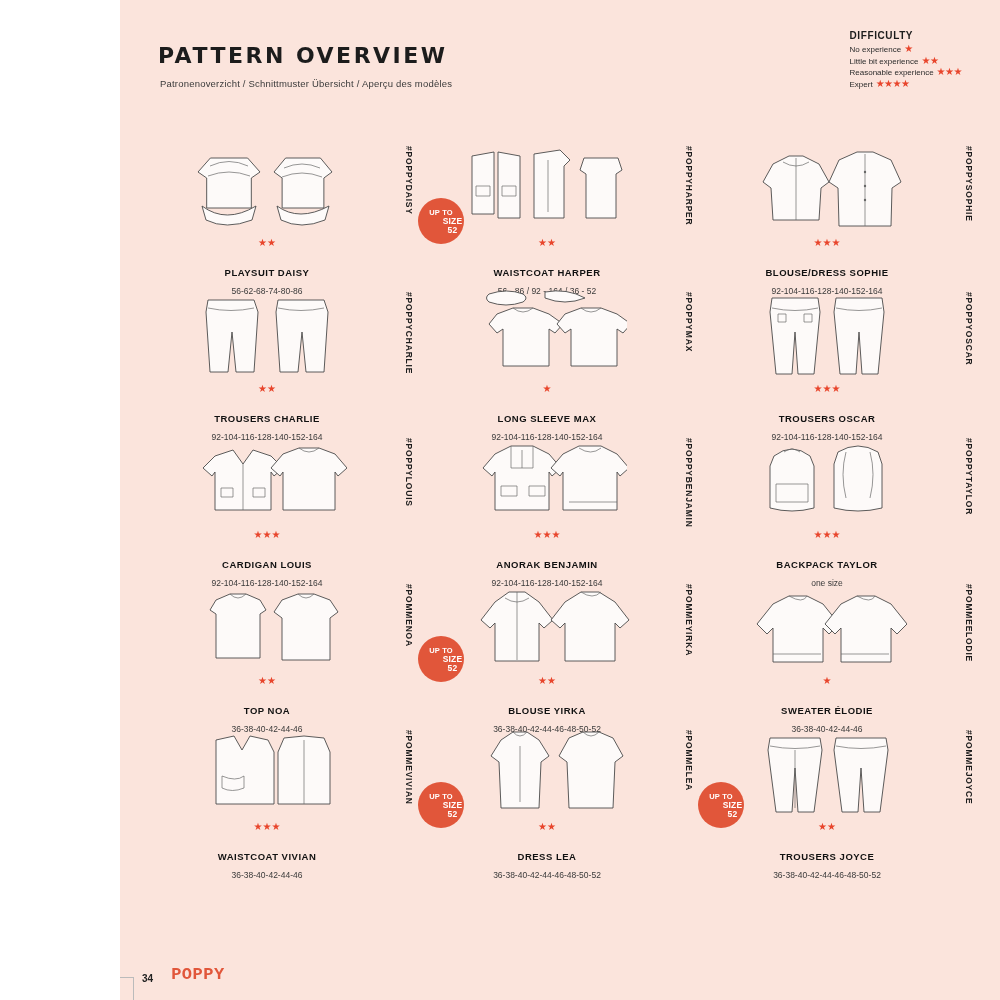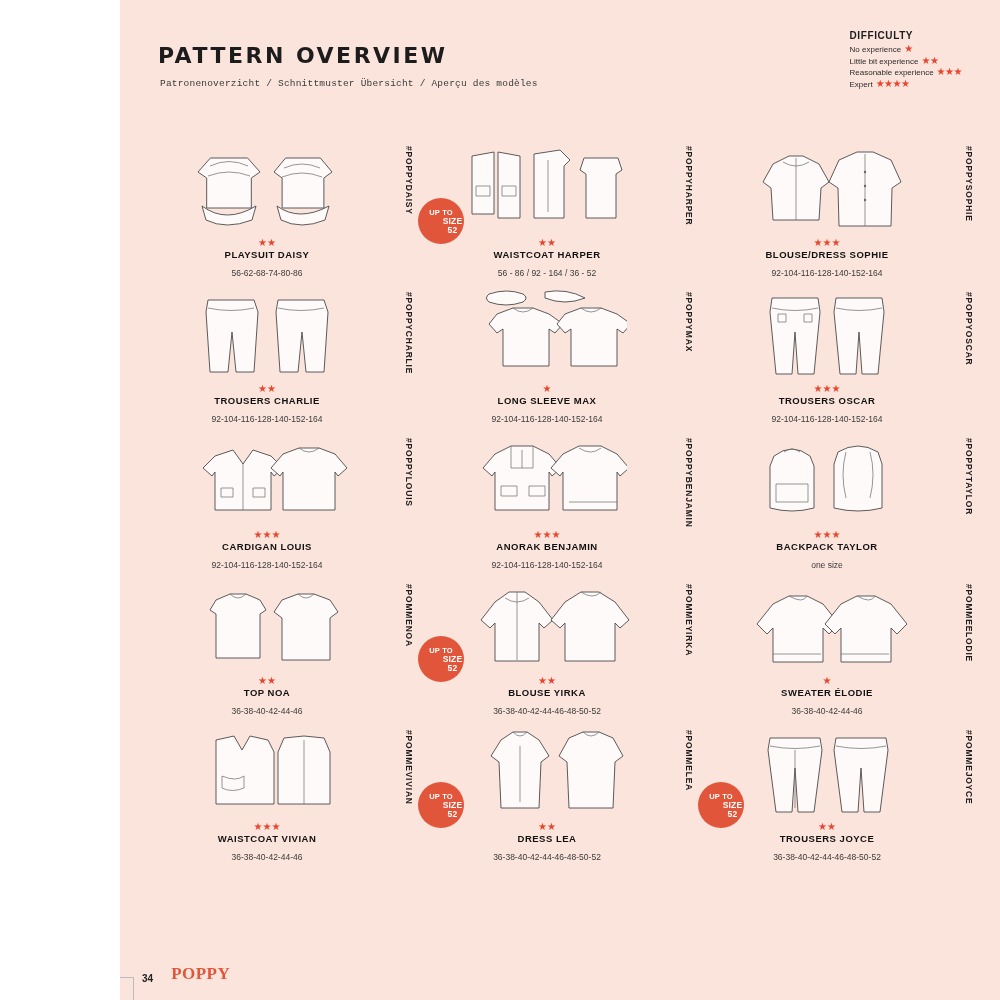--- a/index.html
+++ b/index.html
@@ -15,21 +15,21 @@
   }
   
   .title{
     position:absolute;left:38px;top:28px;
     font-family:"DejaVu Sans", sans-serif;
     font-size:22px;letter-spacing:2.5px;color:#1c1c1c;
     font-weight:700;
   }
   .subtitle{
     position:absolute;left:40px;top:78px;
-    font-size:9.5px;color:#3a3a3a;letter-spacing:.2px;font-family:Liberation Mono, monospace;
+    font-size:9.5px;color:#3a3a3a;letter-spacing:.2px;
   }
   .difficulty{
     position:absolute;right:38px;top:30px;text-align:left;
   }
   .difficulty .dhead{
     font-size:10px;font-weight:bold;color:#1c1c1c;letter-spacing:.6px;
     margin-bottom:3px;
   }
   .difficulty .drow{
     font-size:8px;color:#2b2b2b;line-height:10.5px;white-space:nowrap;
@@ -52,39 +52,39 @@
     position:absolute;right:6px;top:6px;
     writing-mode:vertical-rl;
     font-size:8.5px;font-weight:bold;letter-spacing:.8px;color:#1c1c1c;
     white-space:nowrap;
   }
   .caption{
     position:absolute;left:0;right:26px;top:98px;text-align:center;
   }
   .stars{color:#e8452c;font-size:10px;letter-spacing:0px;line-height:10px;}
   .pname{
-    font-size:9.5px;font-weight:bold;color:#111;letter-spacing:.5px;margin-top:1px;
+    font-size:9.5px;font-weight:bold;color:#111;letter-spacing:.5px;margin-top:19px;
   }
   .sizes{font-size:8.5px;color:#3a3a3a;margin-top:8px;}
   .badge{
     position:absolute;width:46px;height:46px;border-radius:50%;
     background:#e1563a;color:#fff;display:flex;flex-direction:column;
     justify-content:center;text-align:center;
     font-size:7.5px;font-weight:bold;line-height:9px;letter-spacing:.2px;
     left:-2px;top:58px;z-index:5;
   }
   .badge .b2{font-size:8.5px;margin-left:23px;}
 
   
   .footer{
     position:absolute;left:22px;bottom:16px;display:flex;align-items:flex-end;gap:18px;
   }
   .pageno{font-size:10px;color:#222;font-weight:bold;}
   .brand{
-    font-family:Liberation Serif, serif;
+    font-family:Liberation Mono, monospace;
     font-size:17px;color:#e1563a;font-weight:bold;letter-spacing:.5px;
     position:relative;
   }
   .crop{
     position:absolute;left:0;bottom:22px;width:14px;height:1px;background:#bbb;
   }
   .crop2{
     position:absolute;left:13px;bottom:0;width:1px;height:22px;background:#bbb;
   }
 </style>

